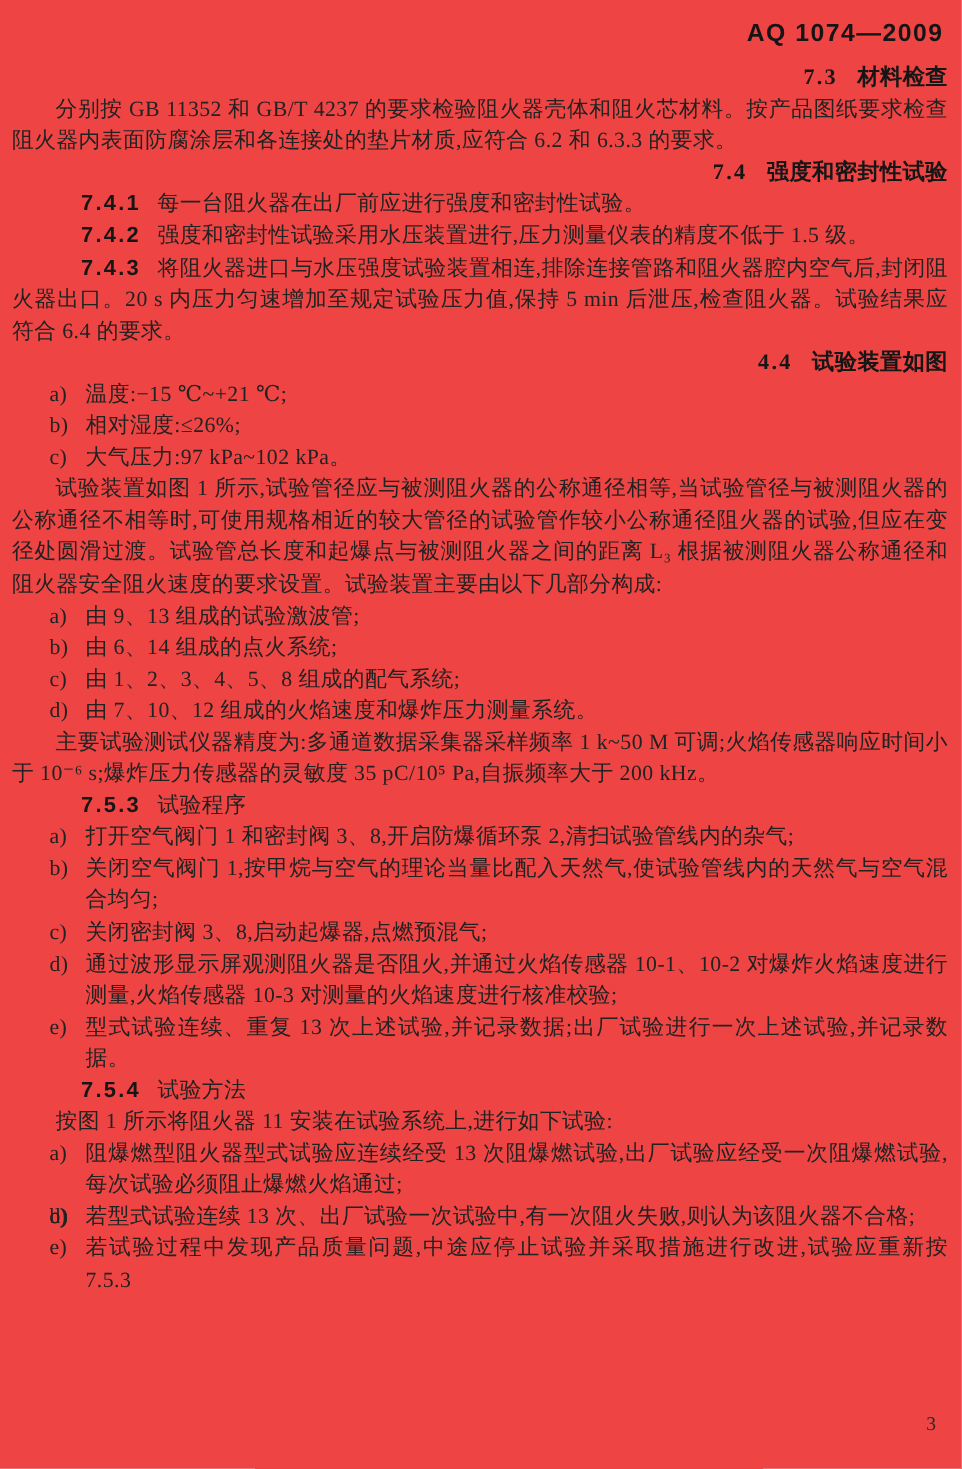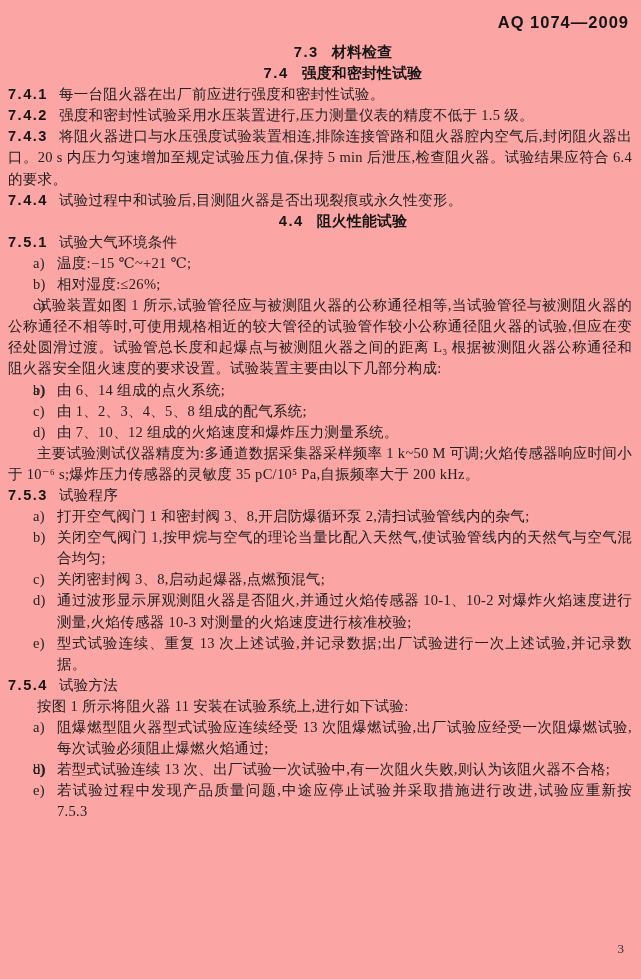--- a/index.html
+++ b/index.html
@@ -4,21 +4,21 @@
 <style>
   html, body { margin: 0; padding: 0; }
   body {
     width: 641px; height: 979px;
     background: #f4f4f2;
     font-family: "Liberation Serif", "DejaVu Serif", serif;
   }
   .page {
     position: relative;
     width: 641px; height: 979px;
-    background: #fca5a5;
+    background: #ef4444;
     color: #1d1d1d;
     overflow: hidden;
     box-sizing: border-box;
   }
   .doc-header {
     position: absolute;
     top: 13px; right: 12px;
     font-family: "Liberation Sans", "DejaVu Sans", sans-serif;
     font-weight: 700;
     font-size: 16.5px;
@@ -28,36 +28,37 @@
   .content {
     position: absolute;
     top: 42px; left: 8px; right: 9px;
     font-size: 14.5px;
     line-height: 21.1px;
     text-align: justify;
     letter-spacing: 0.3px;
     color: #222;
   }
   .heading {
-    font-family: Liberation Sans, sans-serif;
+    font-family: Liberation Serif, serif;
     font-weight: 700;
     font-size: 14.8px;
     color: #161616;
-    text-align: center;
+    text-align: right;
     margin-left: 46px;
   }
   .heading .num { margin-right: 13px; letter-spacing: 1.5px; }
   .clause { text-align: justify; }
   .clause .num {
     font-family: "Liberation Sans", "DejaVu Sans", sans-serif;
     font-weight: 700;
     font-size: 14.6px;
     color: #161616;
     margin-right: 11px;
     letter-spacing: 1.5px;
+    margin-left: 46px;
   }
   .para { text-indent: 2em; }
   .li {
     position: relative;
     padding-left: 49px;
   }
   .li .label {
     position: absolute;
     left: 25px; top: 0;
   }
@@ -69,32 +70,31 @@
   }
 </style>
 </head>
 <body>
 
 <div class="page">
   <div class="doc-header">AQ 1074—2009</div>
 
   <div class="content">
       <div class="heading"><span class="num">7.3</span><span class="htitle">材料检查</span></div>
+      <div class="para">分别按 GB 11352 和 GB/T 4237 的要求检验阻火器壳体和阻火芯材料。按产品图纸要求检查阻火器内表面防腐涂层和各连接处的垫片材质,应符合 6.2 和 6.3.3 的要求。</div>
       <div class="heading"><span class="num">7.4</span><span class="htitle">强度和密封性试验</span></div>
       <div class="clause"><span class="num">7.4.1</span><span class="ctext">每一台阻火器在出厂前应进行强度和密封性试验。</span></div>
       <div class="clause"><span class="num">7.4.2</span><span class="ctext">强度和密封性试验采用水压装置进行,压力测量仪表的精度不低于 1.5 级。</span></div>
       <div class="clause"><span class="num">7.4.3</span><span class="ctext">将阻火器进口与水压强度试验装置相连,排除连接管路和阻火器腔内空气后,封闭阻火器出口。20 s 内压力匀速增加至规定试验压力值,保持 5 min 后泄压,检查阻火器。试验结果应符合 6.4 的要求。</span></div>
-      <div class="clause"><span class="num">7.4.4</span><span class="ctext">试验过程中和试验后,目测阻火器是否出现裂痕或永久性变形。</span></div>
-      <div class="heading"><span class="num">4.4</span><span class="htitle">阻火性能试验</span></div>
-      <div class="clause"><span class="num">7.5.1</span><span class="ctext">试验大气环境条件</span></div>
+      <div class="heading"><span class="num">4.4</span><span class="htitle">试验装置如图</span></div>
       <div class="li"><span class="label">a)</span><span class="litext">温度:−15 ℃~+21 ℃;</span></div>
       <div class="li"><span class="label">b)</span><span class="litext">相对湿度:≤26%;</span></div>
-      <div class="li"><span class="label">c)</span></div>
+      <div class="li"><span class="label">c)</span><span class="litext">大气压力:97 kPa~102 kPa。</span></div>
       <div class="para">试验装置如图 1 所示,试验管径应与被测阻火器的公称通径相等,当试验管径与被测阻火器的公称通径不相等时,可使用规格相近的较大管径的试验管作较小公称通径阻火器的试验,但应在变径处圆滑过渡。试验管总长度和起爆点与被测阻火器之间的距离 L₃ 根据被测阻火器公称通径和阻火器安全阻火速度的要求设置。试验装置主要由以下几部分构成:</div>
-      <div class="li"><span class="label">a)</span></div>
+      <div class="li"><span class="label">a)</span><span class="litext">由 9、13 组成的试验激波管;</span></div>
       <div class="li"><span class="label">b)</span><span class="litext">由 6、14 组成的点火系统;</span></div>
       <div class="li"><span class="label">c)</span><span class="litext">由 1、2、3、4、5、8 组成的配气系统;</span></div>
       <div class="li"><span class="label">d)</span><span class="litext">由 7、10、12 组成的火焰速度和爆炸压力测量系统。</span></div>
       <div class="para">主要试验测试仪器精度为:多通道数据采集器采样频率 1 k~50 M 可调;火焰传感器响应时间小于 10⁻⁶ s;爆炸压力传感器的灵敏度 35 pC/10⁵ Pa,自振频率大于 200 kHz。</div>
       <div class="clause"><span class="num">7.5.3</span><span class="ctext">试验程序</span></div>
       <div class="li"><span class="label">a)</span><span class="litext">打开空气阀门 1 和密封阀 3、8,开启防爆循环泵 2,清扫试验管线内的杂气;</span></div>
       <div class="li"><span class="label">b)</span><span class="litext">关闭空气阀门 1,按甲烷与空气的理论当量比配入天然气,使试验管线内的天然气与空气混合均匀;</span></div>
       <div class="li"><span class="label">c)</span><span class="litext">关闭密封阀 3、8,启动起爆器,点燃预混气;</span></div>
       <div class="li"><span class="label">d)</span><span class="litext">通过波形显示屏观测阻火器是否阻火,并通过火焰传感器 10-1、10-2 对爆炸火焰速度进行测量,火焰传感器 10-3 对测量的火焰速度进行核准校验;</span></div>
       <div class="li"><span class="label">e)</span><span class="litext">型式试验连续、重复 13 次上述试验,并记录数据;出厂试验进行一次上述试验,并记录数据。</span></div>

